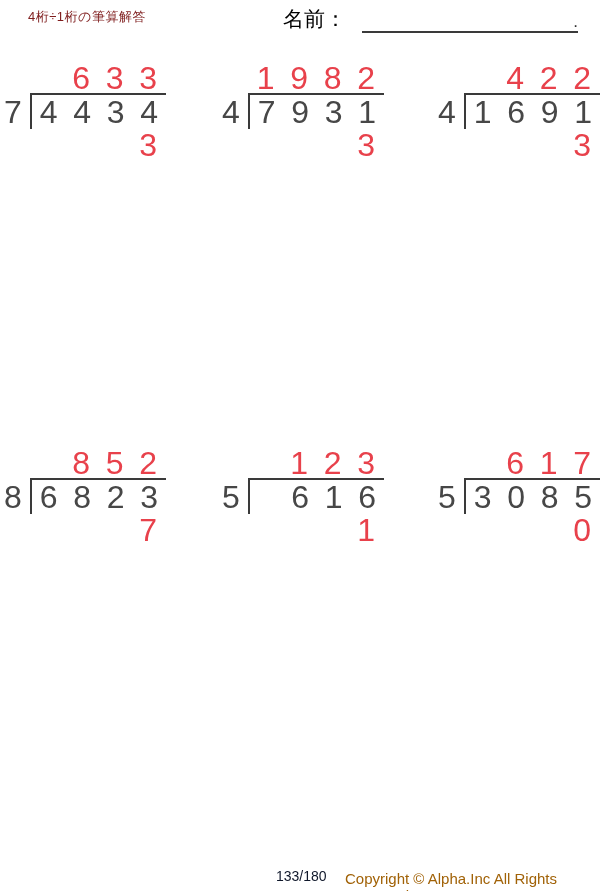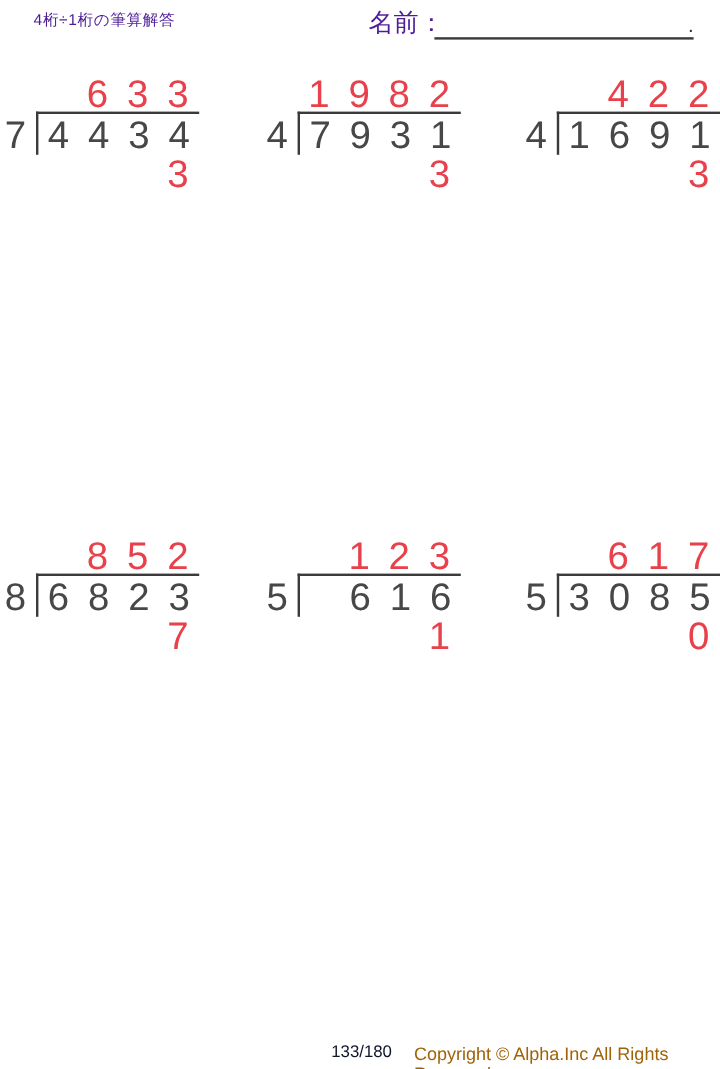--- a/index.html
+++ b/index.html
@@ -1,22 +1,22 @@
 <!DOCTYPE html>
 <html><head>
 <meta charset="utf-8">
 <style>
   html,body { margin:0; padding:0; background:#fff; }
   .sheet {
     position:relative; width:600px; height:891px; background:#ffffff;
     font-family:"Liberation Sans","DejaVu Sans",sans-serif; overflow:hidden;
   }
   
-  .sheet-title { position:absolute; left:28px; top:8px; font-size:13px; color:#4c1d95; letter-spacing:0.5px; }
-  .name-label  { position:absolute; left:307px; top:5px; font-size:21px; color:#4c1d95; }
+  .sheet-title { position:absolute; left:28px; top:8px; font-size:13px; color:#7f1d1d; letter-spacing:0.5px; }
+  .name-label  { position:absolute; left:283px; top:5px; font-size:21px; color:#000000; }
   .name-line   { position:absolute; left:362px; top:7px; width:216px; height:24px;
                  border-bottom:2px solid #3a3a3a; text-align:right; font-size:17px; color:#2f2f2f; line-height:30px; }
   
   .problem { position:absolute; width:166px; font-size:32px; color:#474747; }
   .c1 { left:0px; }  .c2 { left:218px; }  .c3 { left:434px; }
   .r1 { top:58px; }  .r2 { top:443px; }
   .qrow { margin-left:31px; display:flex; height:35px; }
   .qrow .cell { width:33.5px; line-height:40px; text-align:center; }
   .drow { display:flex; }
   .divisor { width:31px; height:36px; line-height:34px; padding-top:2px; box-sizing:border-box; text-align:left; padding-left:4px; }

